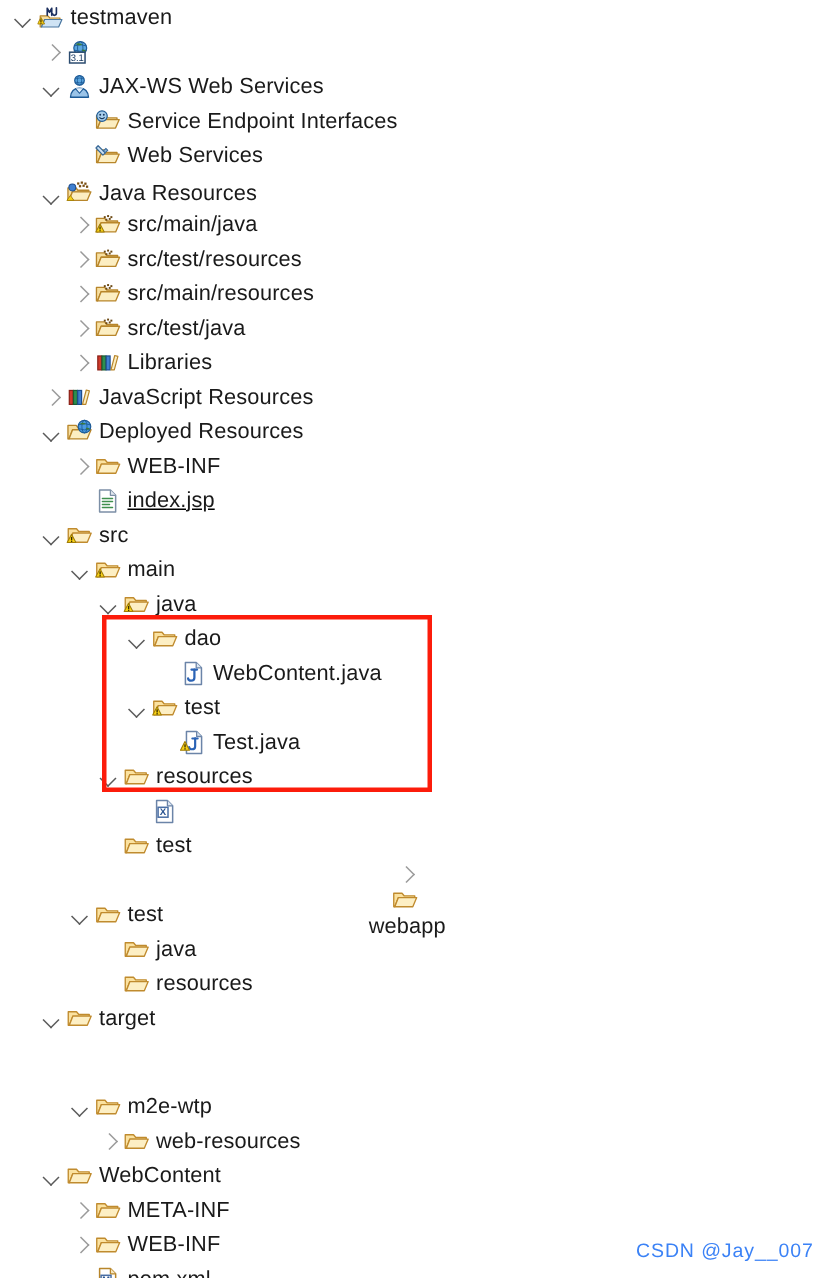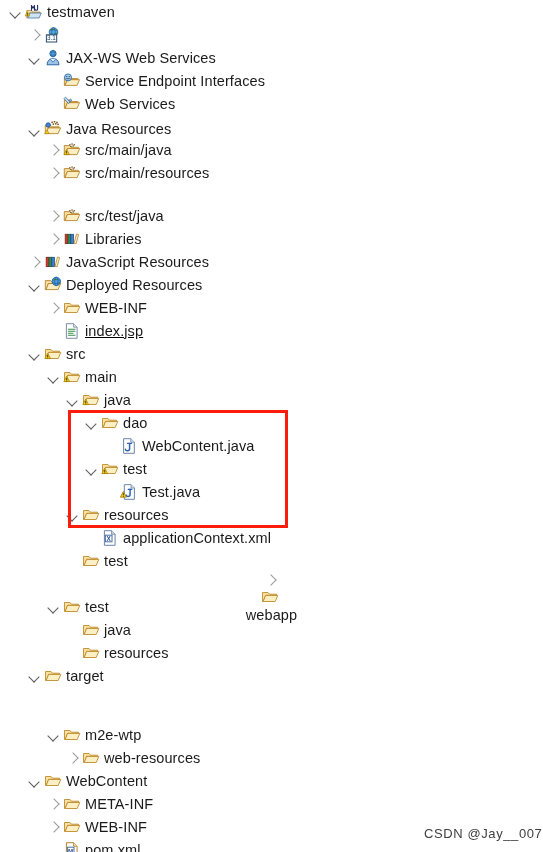--- a/index.html
+++ b/index.html
@@ -223,38 +223,56 @@
           <path d="M4.4 7.5 L16.7 7.5 L14.1 13.6 L2 13.6 Z" fill="#fceec2" stroke="#b8862b" stroke-width="0.9" stroke-linejoin="round"></path>
           <g fill="#6d4a14">
             <rect x="6.2" y="3.1" width="1.3" height="1.3"></rect>
             <rect x="8.4" y="2.4" width="1.3" height="1.3"></rect>
             <rect x="10.6" y="3.1" width="1.3" height="1.3"></rect>
             <rect x="7.3" y="4.8" width="1.3" height="1.3"></rect>
             <rect x="9.5" y="4.3" width="1.3" height="1.3"></rect>
           </g>
         </svg>
       </span>
-      <span class="label">src/main/resources</span>
-    </div>
-    <div class="row" style="height: 23px; margin-top: 20px;">
+      <span class="label">src/test/resources</span>
+    </div>
+    <div class="row" style="height: 23px;">
       <span class="indent" style="width: 46px;"></span>
       <span class="twisty right"></span>
       <span class="icon">
         <svg width="18" height="18" viewBox="0 0 18 18">
           <path d="M1.3 4.6 L6.8 4.6 L8.2 6.3 L15.4 6.3 L15.4 7.5 L4.4 7.5 L2 13.6 L1.3 13.6 Z" fill="#f7dfa0" stroke="#b8862b" stroke-width="0.9" stroke-linejoin="round"></path>
           <path d="M4.4 7.5 L16.7 7.5 L14.1 13.6 L2 13.6 Z" fill="#fceec2" stroke="#b8862b" stroke-width="0.9" stroke-linejoin="round"></path>
           <g fill="#6d4a14">
             <rect x="6.2" y="3.1" width="1.3" height="1.3"></rect>
             <rect x="8.4" y="2.4" width="1.3" height="1.3"></rect>
             <rect x="10.6" y="3.1" width="1.3" height="1.3"></rect>
             <rect x="7.3" y="4.8" width="1.3" height="1.3"></rect>
             <rect x="9.5" y="4.3" width="1.3" height="1.3"></rect>
           </g>
         </svg>
       </span>
+      <span class="label">src/main/resources</span>
+    </div>
+    <div class="row" style="height: 23px;">
+      <span class="indent" style="width: 46px;"></span>
+      <span class="twisty right"></span>
+      <span class="icon">
+        <svg width="18" height="18" viewBox="0 0 18 18">
+          <path d="M1.3 4.6 L6.8 4.6 L8.2 6.3 L15.4 6.3 L15.4 7.5 L4.4 7.5 L2 13.6 L1.3 13.6 Z" fill="#f7dfa0" stroke="#b8862b" stroke-width="0.9" stroke-linejoin="round"></path>
+          <path d="M4.4 7.5 L16.7 7.5 L14.1 13.6 L2 13.6 Z" fill="#fceec2" stroke="#b8862b" stroke-width="0.9" stroke-linejoin="round"></path>
+          <g fill="#6d4a14">
+            <rect x="6.2" y="3.1" width="1.3" height="1.3"></rect>
+            <rect x="8.4" y="2.4" width="1.3" height="1.3"></rect>
+            <rect x="10.6" y="3.1" width="1.3" height="1.3"></rect>
+            <rect x="7.3" y="4.8" width="1.3" height="1.3"></rect>
+            <rect x="9.5" y="4.3" width="1.3" height="1.3"></rect>
+          </g>
+        </svg>
+      </span>
       <span class="label">src/test/java</span>
     </div>
     <div class="row" style="height: 23px;">
       <span class="indent" style="width: 46px;"></span>
       <span class="twisty right"></span>
       <span class="icon">
         <svg width="18" height="18" viewBox="0 0 18 18">
           <rect x="2.2" y="4.3" width="2.6" height="9.3" fill="#cf3a2c" stroke="#8a2016" stroke-width="0.8"></rect>
           <rect x="5" y="4.3" width="2.6" height="9.3" fill="#2f8f4e" stroke="#1b5c31" stroke-width="0.8"></rect>
           <rect x="7.8" y="4.3" width="2.6" height="9.3" fill="#3f7fd0" stroke="#1d4d8e" stroke-width="0.8"></rect>
@@ -432,21 +450,20 @@
       <span class="indent" style="width: 84px;"></span>
       <span class="twisty none"></span>
       <span class="icon">
         <svg width="18" height="18" viewBox="0 0 18 18">
           <path d="M3.4 1.7 L10.6 1.7 L14.1 5.2 L14.1 16.3 L3.4 16.3 Z" fill="#ffffff" stroke="#6b84a8" stroke-width="1" stroke-linejoin="round"></path>
           <path d="M10.6 1.7 L10.6 5.2 L14.1 5.2" fill="#dce6f2" stroke="#6b84a8" stroke-width="0.85" stroke-linejoin="round"></path>
           <rect x="4.4" y="6.2" width="6.6" height="6.6" fill="#ffffff" stroke="#4a6fa5" stroke-width="1"></rect>
           <text x="7.7" y="11.6" font-family="Liberation Sans, sans-serif" font-size="6.4" font-weight="bold" fill="#2b5592" text-anchor="middle">X</text>
         </svg>
       </span>
-      <span class="label">applicationContext.xml</span>
     </div>
     <div class="row" style="height: 23px;">
       <span class="indent" style="width: 65px;"></span>
       <span class="twisty none"></span>
       <span class="icon">
         <svg width="18" height="18" viewBox="0 0 18 18">
           <path d="M1.5 4.5 L7 4.5 L8.4 6.2 L15.5 6.2 L15.5 7.4 L4.6 7.4 L2.2 13.5 L1.5 13.5 Z" fill="#fbe2a0" stroke="#c08b2e" stroke-width="0.9" stroke-linejoin="round"></path>
           <path d="M4.6 7.4 L16.8 7.4 L14.2 13.5 L2.2 13.5 Z" fill="#fdefc4" stroke="#c08b2e" stroke-width="0.9" stroke-linejoin="round"></path>
         </svg>
       </span>
@@ -572,13 +589,13 @@
           <rect x="4.4" y="6.2" width="6.6" height="6.6" fill="#ffffff" stroke="#4a6fa5" stroke-width="1"></rect>
           <text x="7.7" y="11.6" font-family="Liberation Sans, sans-serif" font-size="6.2" font-weight="bold" fill="#2b5592" text-anchor="middle">M</text>
         </svg>
       </span>
       <span class="label">pom.xml</span>
     </div>
   </div>
 
 <div id="redbox" style="left: 68px; top: 410px; width: 220px; height: 118px; border-color: rgb(252, 28, 11);"></div>
 
-<div id="watermark" style="left: 424px; top: 826px; color: #404040;">CSDN @Jay__007</div>
+<div id="watermark" style="left: 424px; top: 826px; color: #3b82f6;">CSDN @Jay__007</div>
 
 </body></html>

